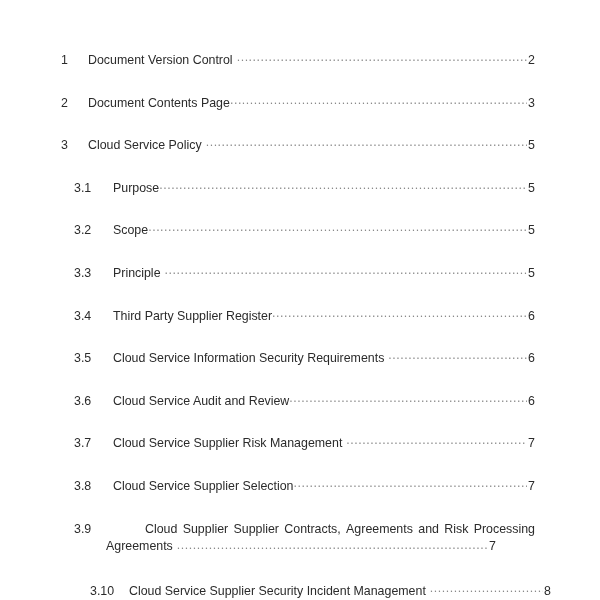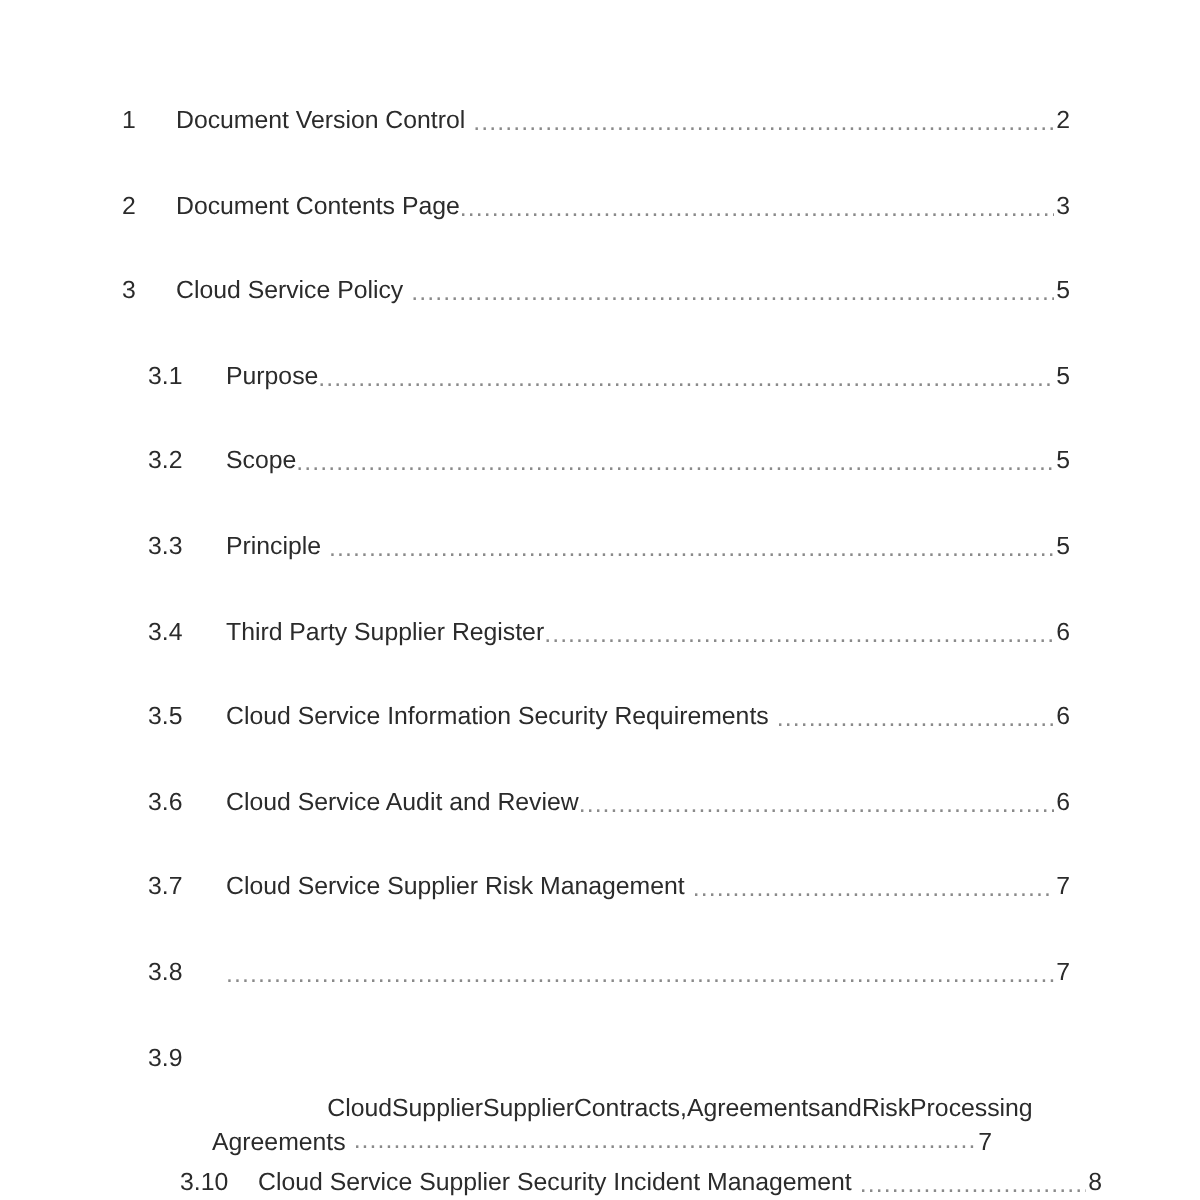--- a/index.html
+++ b/index.html
@@ -59,21 +59,21 @@
 
   
   .entry-body {
     flex: 1 1 auto;
     min-width: 0;
     position: relative;
   }
 
   .line {
     display: flex;
-    align-items: flex-end;
+    align-items: flex-start;
     width: 100%;
   }
 
   .title {
     white-space: pre;
     flex: 0 0 auto;
   }
 
   .leader {
     flex: 1 1 auto;
@@ -99,24 +99,23 @@
     text-align: right;
     white-space: nowrap;
     padding-left: 1px;
   }
 
   
   .wrapped .entry-body { position: relative; }
 
   .just-line {
     display: flex;
-    justify-content: center;
+    justify-content: space-between;
     width: 100%;
     white-space: nowrap;
-    margin-top: 25px;
   }
   .just-line > span { flex: 0 0 auto; }
 
   .cont-line {
     display: flex;
     align-items: baseline;
     width: 100%;
     margin-left: -39px;   
     padding-right: 0;
     box-sizing: border-box;
@@ -237,20 +236,21 @@
             <span class="title">Cloud Service Supplier Risk Management</span>
             <span class="leader" style="margin-left: 4px;"></span>
             <span class="pageno">7</span>
           </div>
         </div>
       </div>
       <div class="toc-entry level-2">
         <span class="num">3.8</span>
         <div class="entry-body">
           <div class="line">
+            <span class="title">Cloud Service Supplier Selection</span>
             <span class="leader"></span>
             <span class="pageno">7</span>
           </div>
         </div>
       </div>
       <div class="toc-entry wrapped level-2">
         <span class="num">3.9</span>
         <div class="entry-body">
           <div class="just-line">
             <span>Cloud</span>

